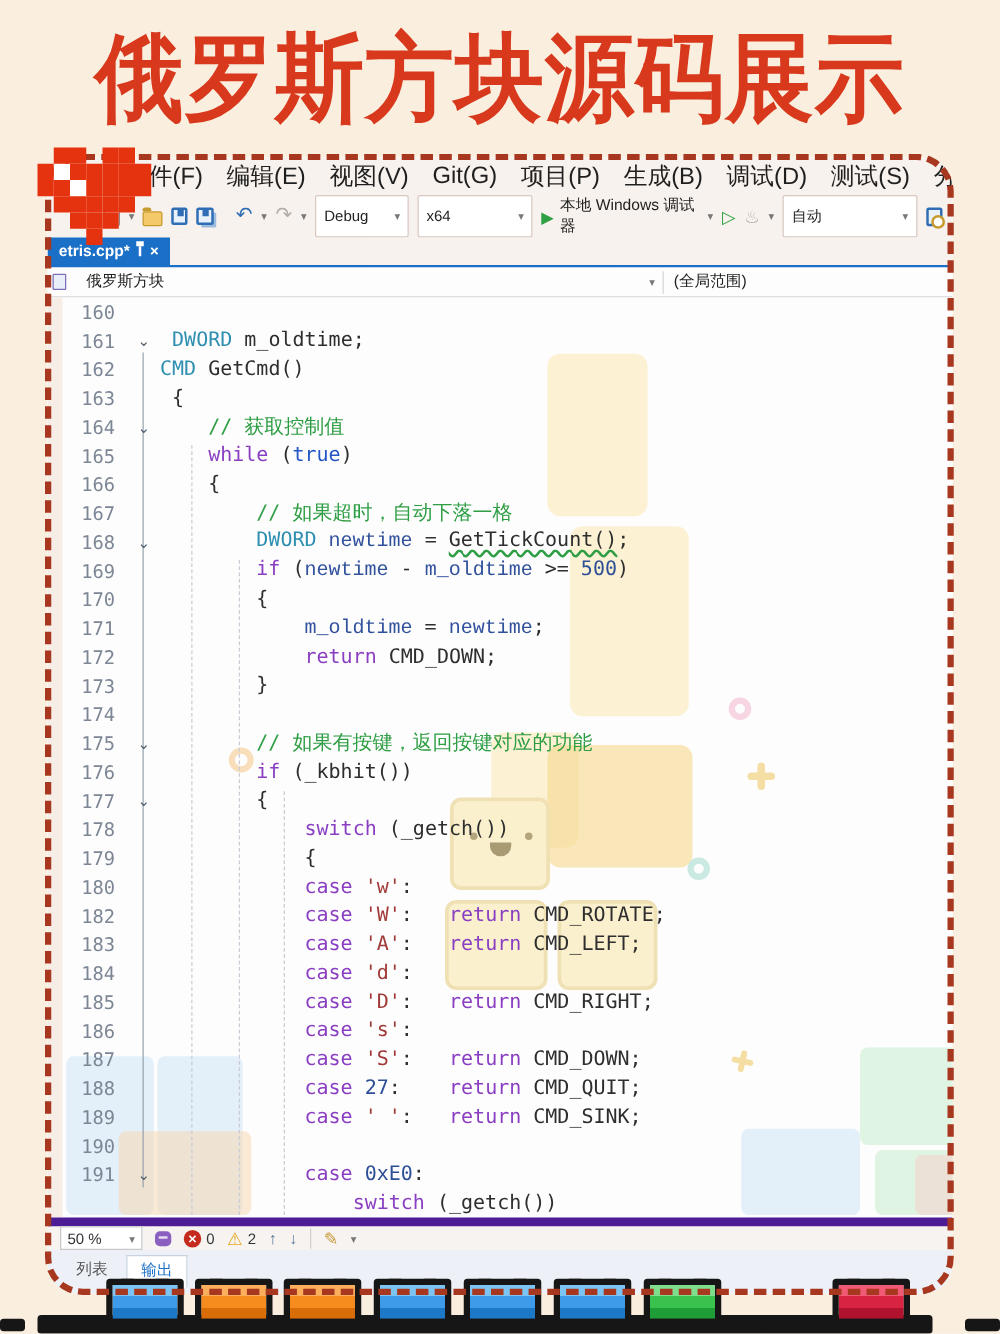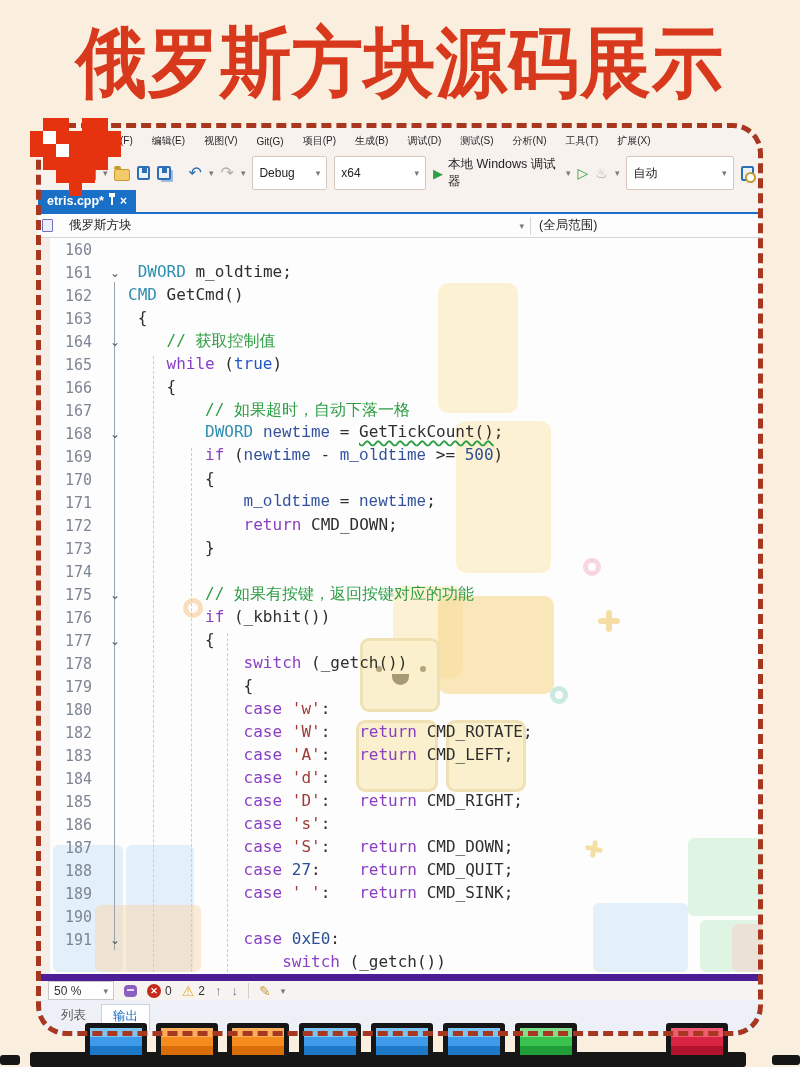--- a/index.html
+++ b/index.html
@@ -23,21 +23,21 @@
   .wm-pink { background:#F3C9BE; opacity:.5; }
   .wm-p1 { left:100px; top:16px; width:72px; height:46px; }
   .wm-p2 { left:262px; top:10px; width:84px; height:52px; }
   .wm-p3 { left:432px; top:10px; width:78px; height:52px; }
   .wm-p4 { left:604px; top:16px; width:70px; height:46px; }
   .wm-p5 { left:55px;  top:36px; width:58px; height:36px; }
   .wm-p6 { left:190px; top:62px; width:64px; height:30px; opacity:.3; }
   .wm-p7 { left:382px; top:60px; width:72px; height:32px; opacity:.3; }
 
   .menubar { position:relative; height:30px; background:#F8F2EE; display:flex; align-items:center;
-             gap:19px; padding-left:62px; font-size:10px; color:#1f1f1f; z-index:2; }
+             gap:19px; padding-left:62px; font-size:19px; color:#1f1f1f; z-index:2; }
   .menu-item { white-space:nowrap; cursor:default; }
 
   .toolbar { position:relative; height:34px; background:#F8F2EE; display:flex; align-items:center;
              gap:7px; padding:0 8px 0 24px; z-index:2; font-size:12px; color:#444; }
   .tb-sep { width:4px; }
   .caret { font-size:9px; color:#777; }
   .icon16 { width:16px; height:16px; display:inline-block; position:relative; }
   .nav-circle { width:15px; height:15px; border:2px solid #d8cfc9; border-radius:50%; }
   .newfile { width:13px; height:15px; background:#fff; border:1.5px solid #8a8a8a; border-radius:2px; }
   .folder { width:16px; height:12px; background:#F3C96A; border:1.5px solid #C79A2E; border-radius:2px; margin-top:3px; position:relative; }

